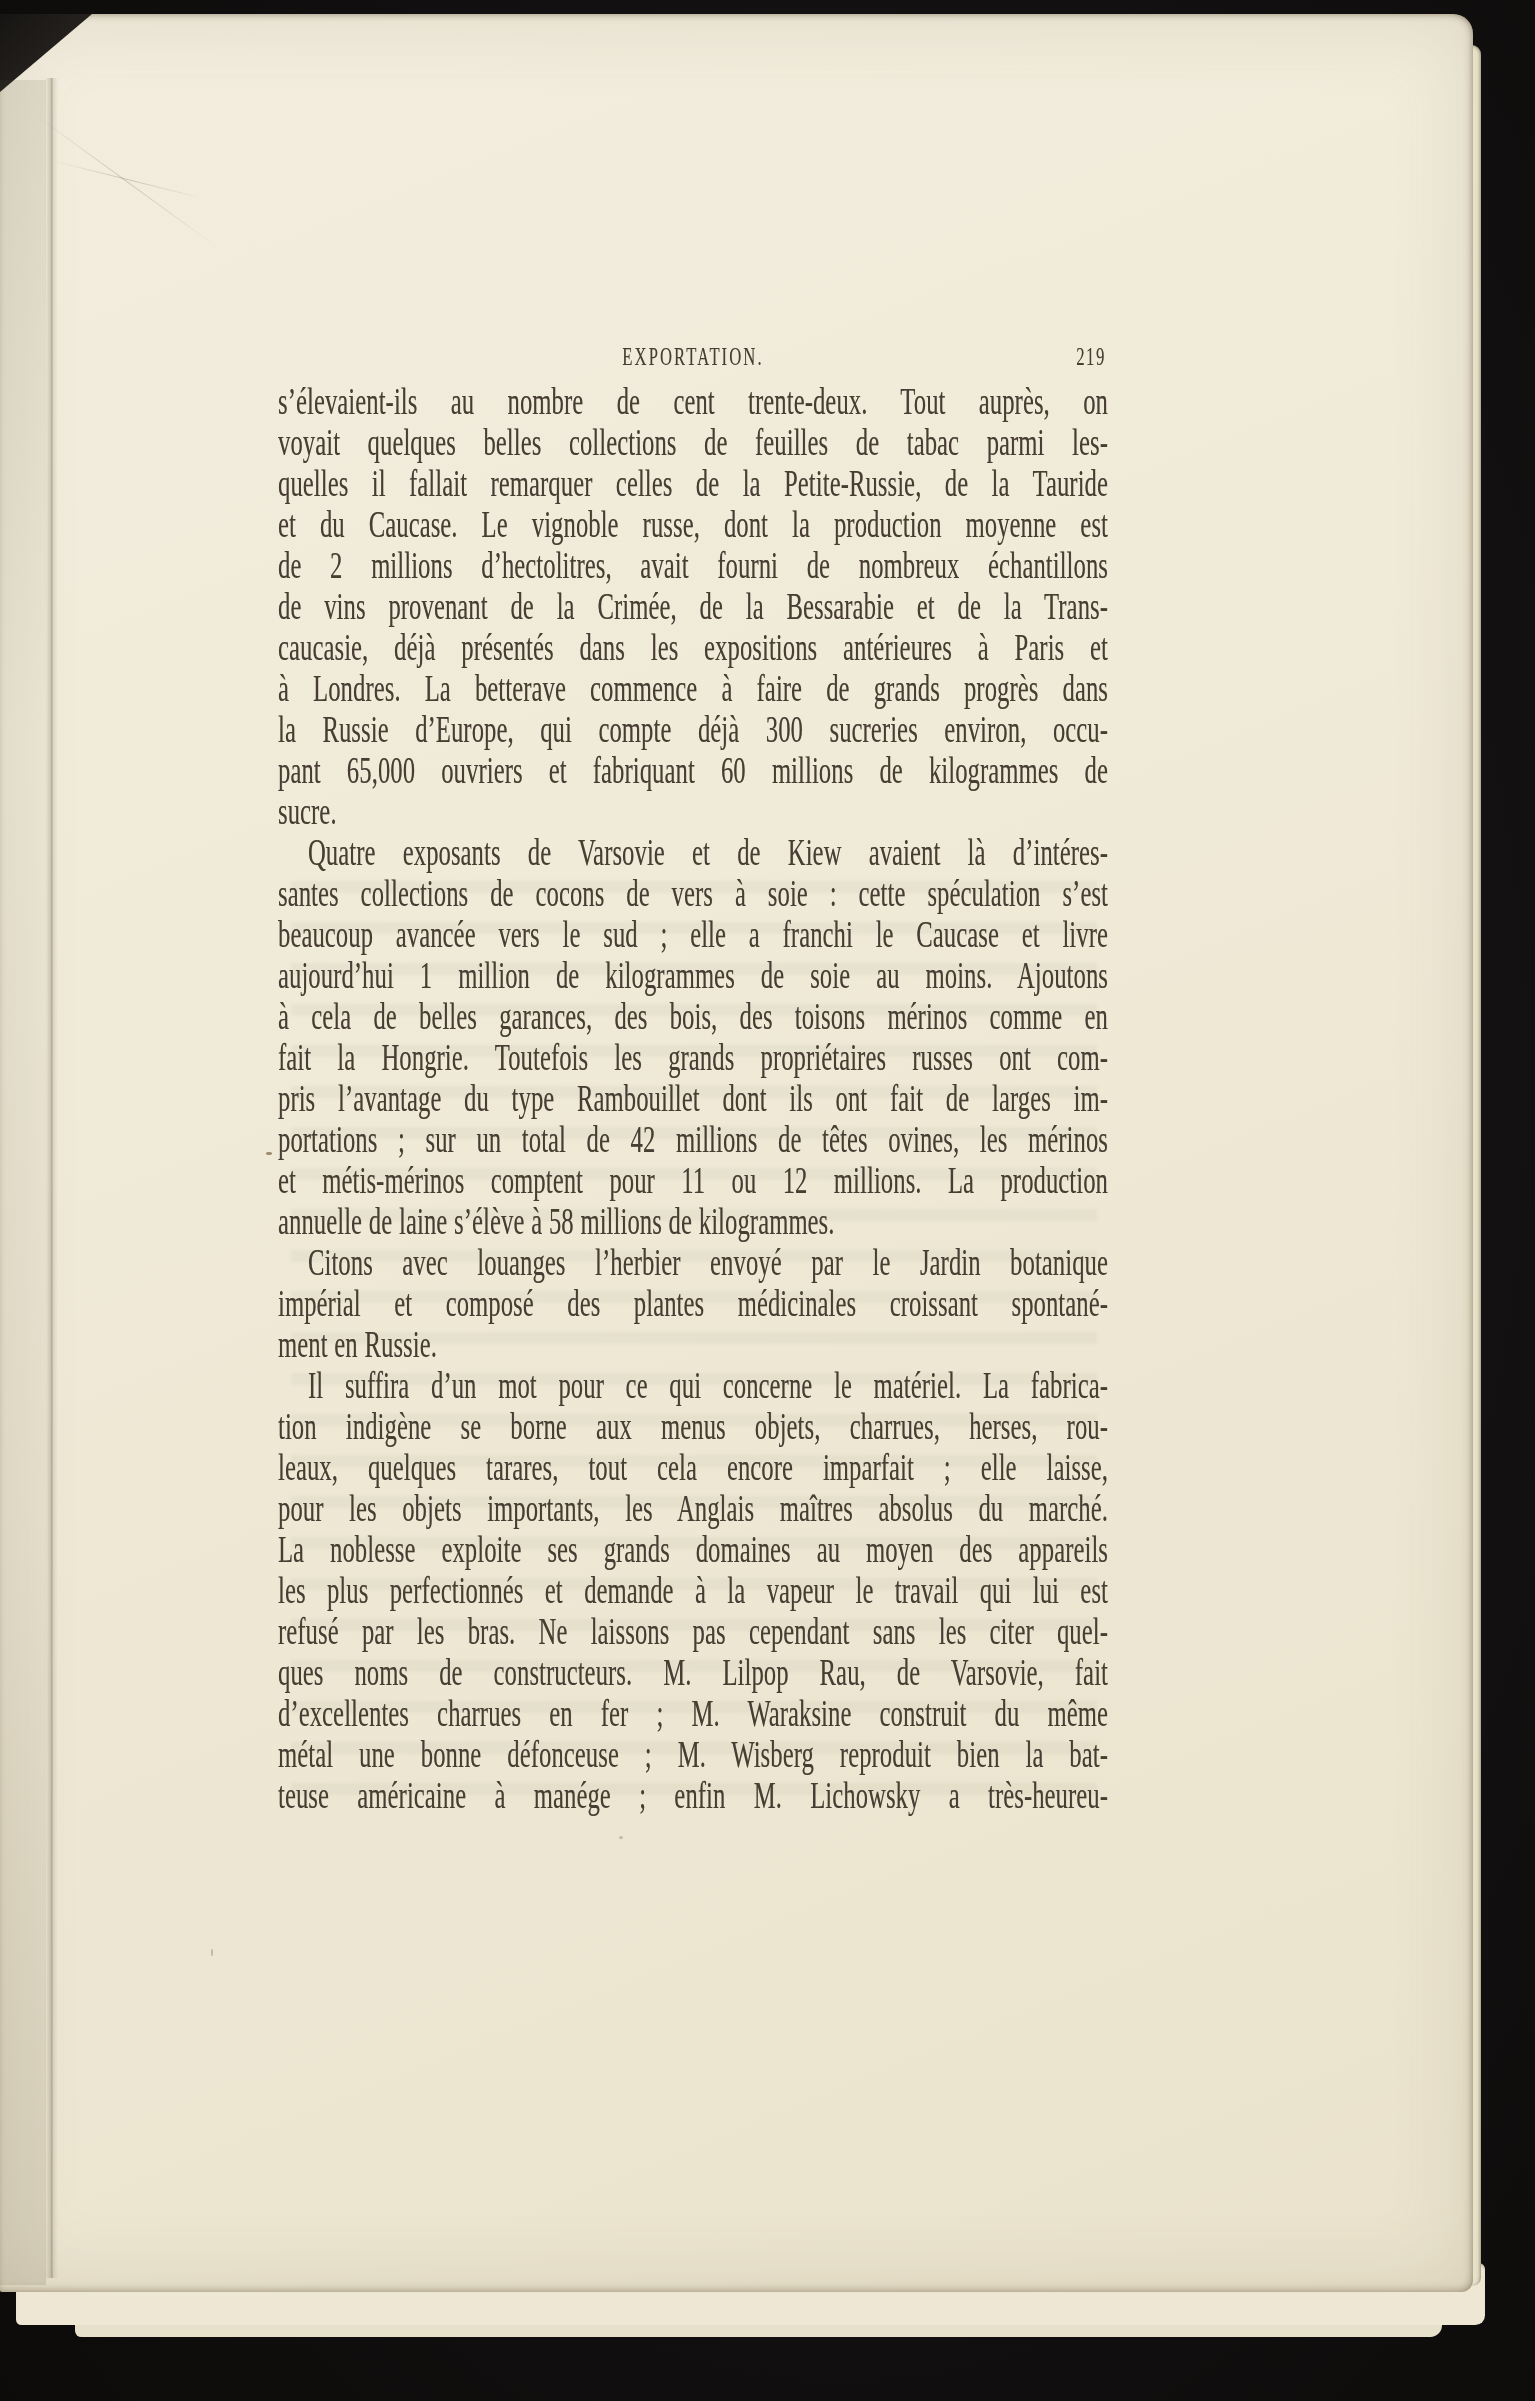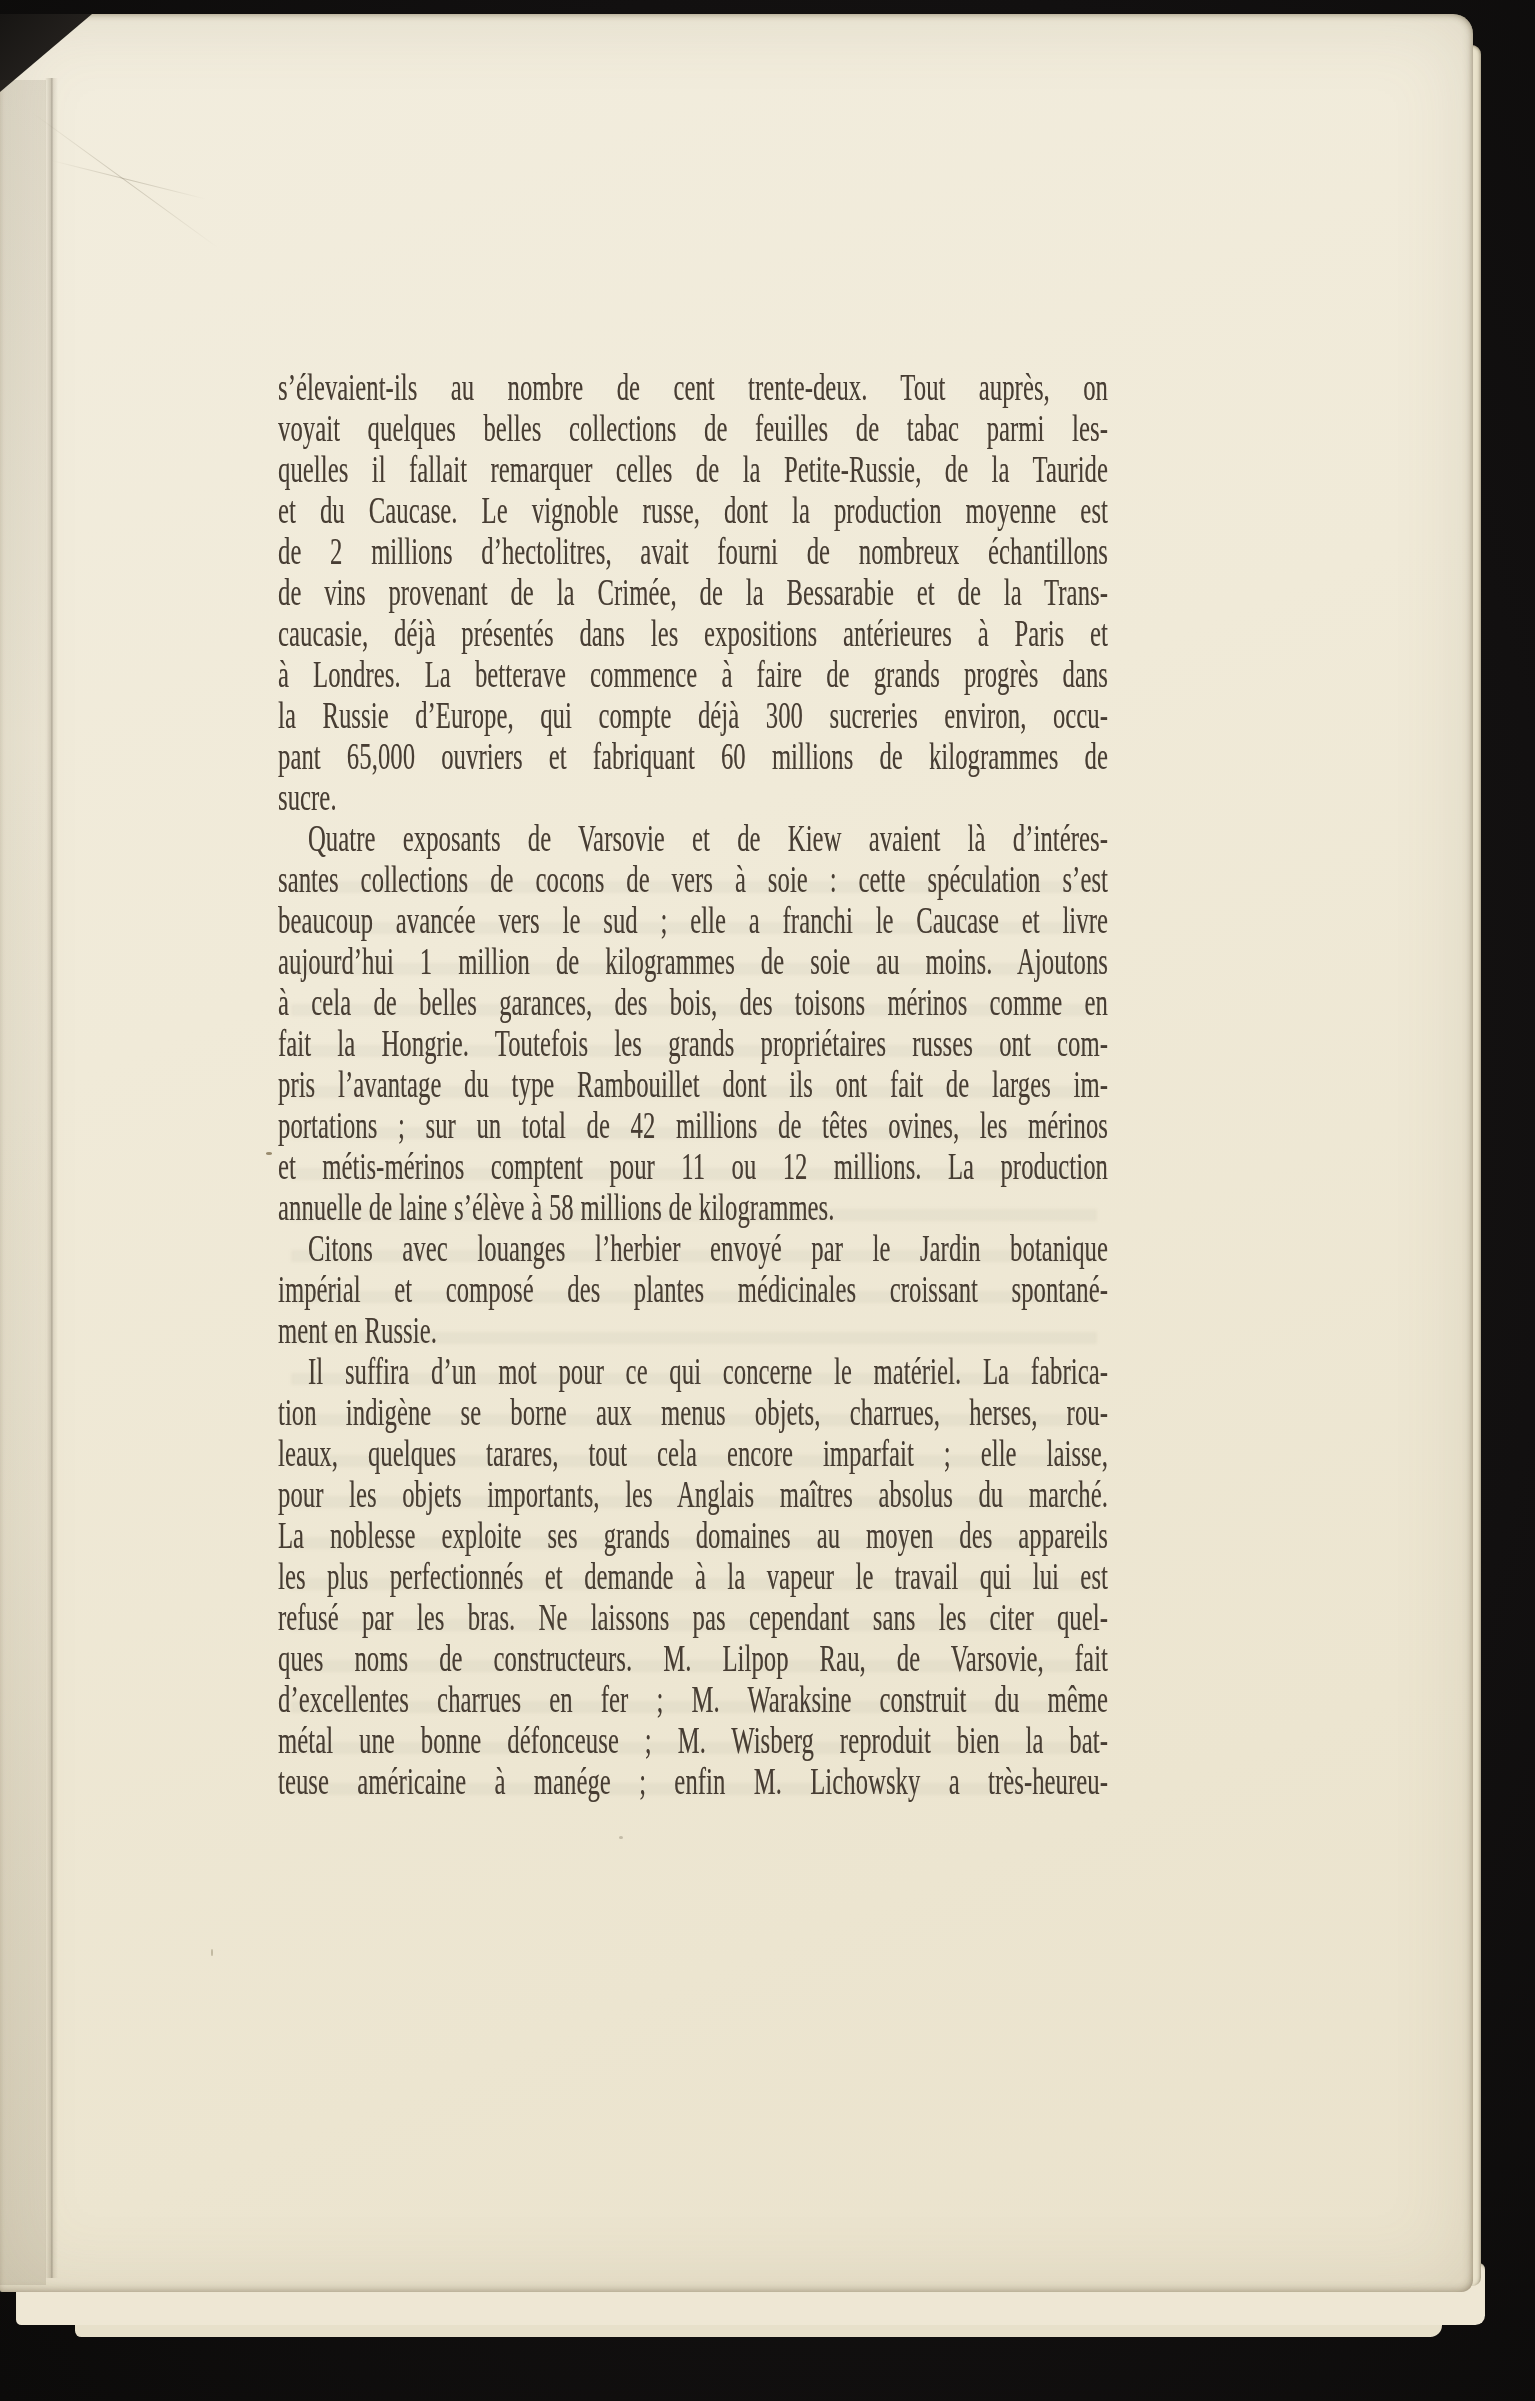--- a/index.html
+++ b/index.html
@@ -70,21 +70,21 @@
     transform:scaleY(1.5);transform-origin:50% 55%;
     text-shadow:0.2px 0.3px 0.4px rgba(71,61,51,.35);
   }
   .folio{
     position:absolute;right:2.1px;top:0;
     font-size:16.6px;letter-spacing:1.6px;line-height:34px;
     transform:scaleY(1.5);transform-origin:50% 55%;
     text-shadow:0.2px 0.3px 0.4px rgba(71,61,51,.35);
   }
   .text-block{
-    position:absolute;left:278px;top:368px;width:830px;height:1436px;z-index:5;
+    position:absolute;left:278px;top:382px;width:830px;height:1436px;z-index:5;
   }
   .line{
     height:41px;line-height:41px;font-size:24.6px;
     text-align:justify;text-align-last:justify;
     transform:scaleY(1.55);transform-origin:50% 58%;
     text-shadow:0.2px 0.4px 0.4px rgba(71,61,51,.38);
     letter-spacing:0.1px;word-spacing:0.5px;
     white-space:normal;overflow:visible;
   }
   .line.indent{padding-left:30px;}
@@ -101,20 +101,24 @@
 
   <div class="page"></div>
 
   <div class="corner-dark"></div>
   <div class="left-shade"></div>
   <div class="crease"></div>
   <div class="wrinkle wrinkle-1"></div>
   <div class="wrinkle wrinkle-2"></div>
   <div class="ghost-showthrough"></div>
 
+  <div class="header-row">
+    <div class="running-title ink">EXPORTATION.</div>
+    <div class="folio ink">219</div>
+  </div>
 
   <div class="text-block">
     <div class="line ink">s’élevaient-ils au nombre de cent trente-deux. Tout auprès, on</div>
     <div class="line ink">voyait quelques belles collections de feuilles de tabac parmi les-</div>
     <div class="line ink">quelles il fallait remarquer celles de la Petite-Russie, de la Tauride</div>
     <div class="line ink">et du Caucase. Le vignoble russe, dont la production moyenne est</div>
     <div class="line ink">de 2 millions d’hectolitres, avait fourni de nombreux échantillons</div>
     <div class="line ink">de vins provenant de la Crimée, de la Bessarabie et de la Trans-</div>
     <div class="line ink">caucasie, déjà présentés dans les expositions antérieures à Paris et</div>
     <div class="line ink">à Londres. La betterave commence à faire de grands progrès dans</div>

